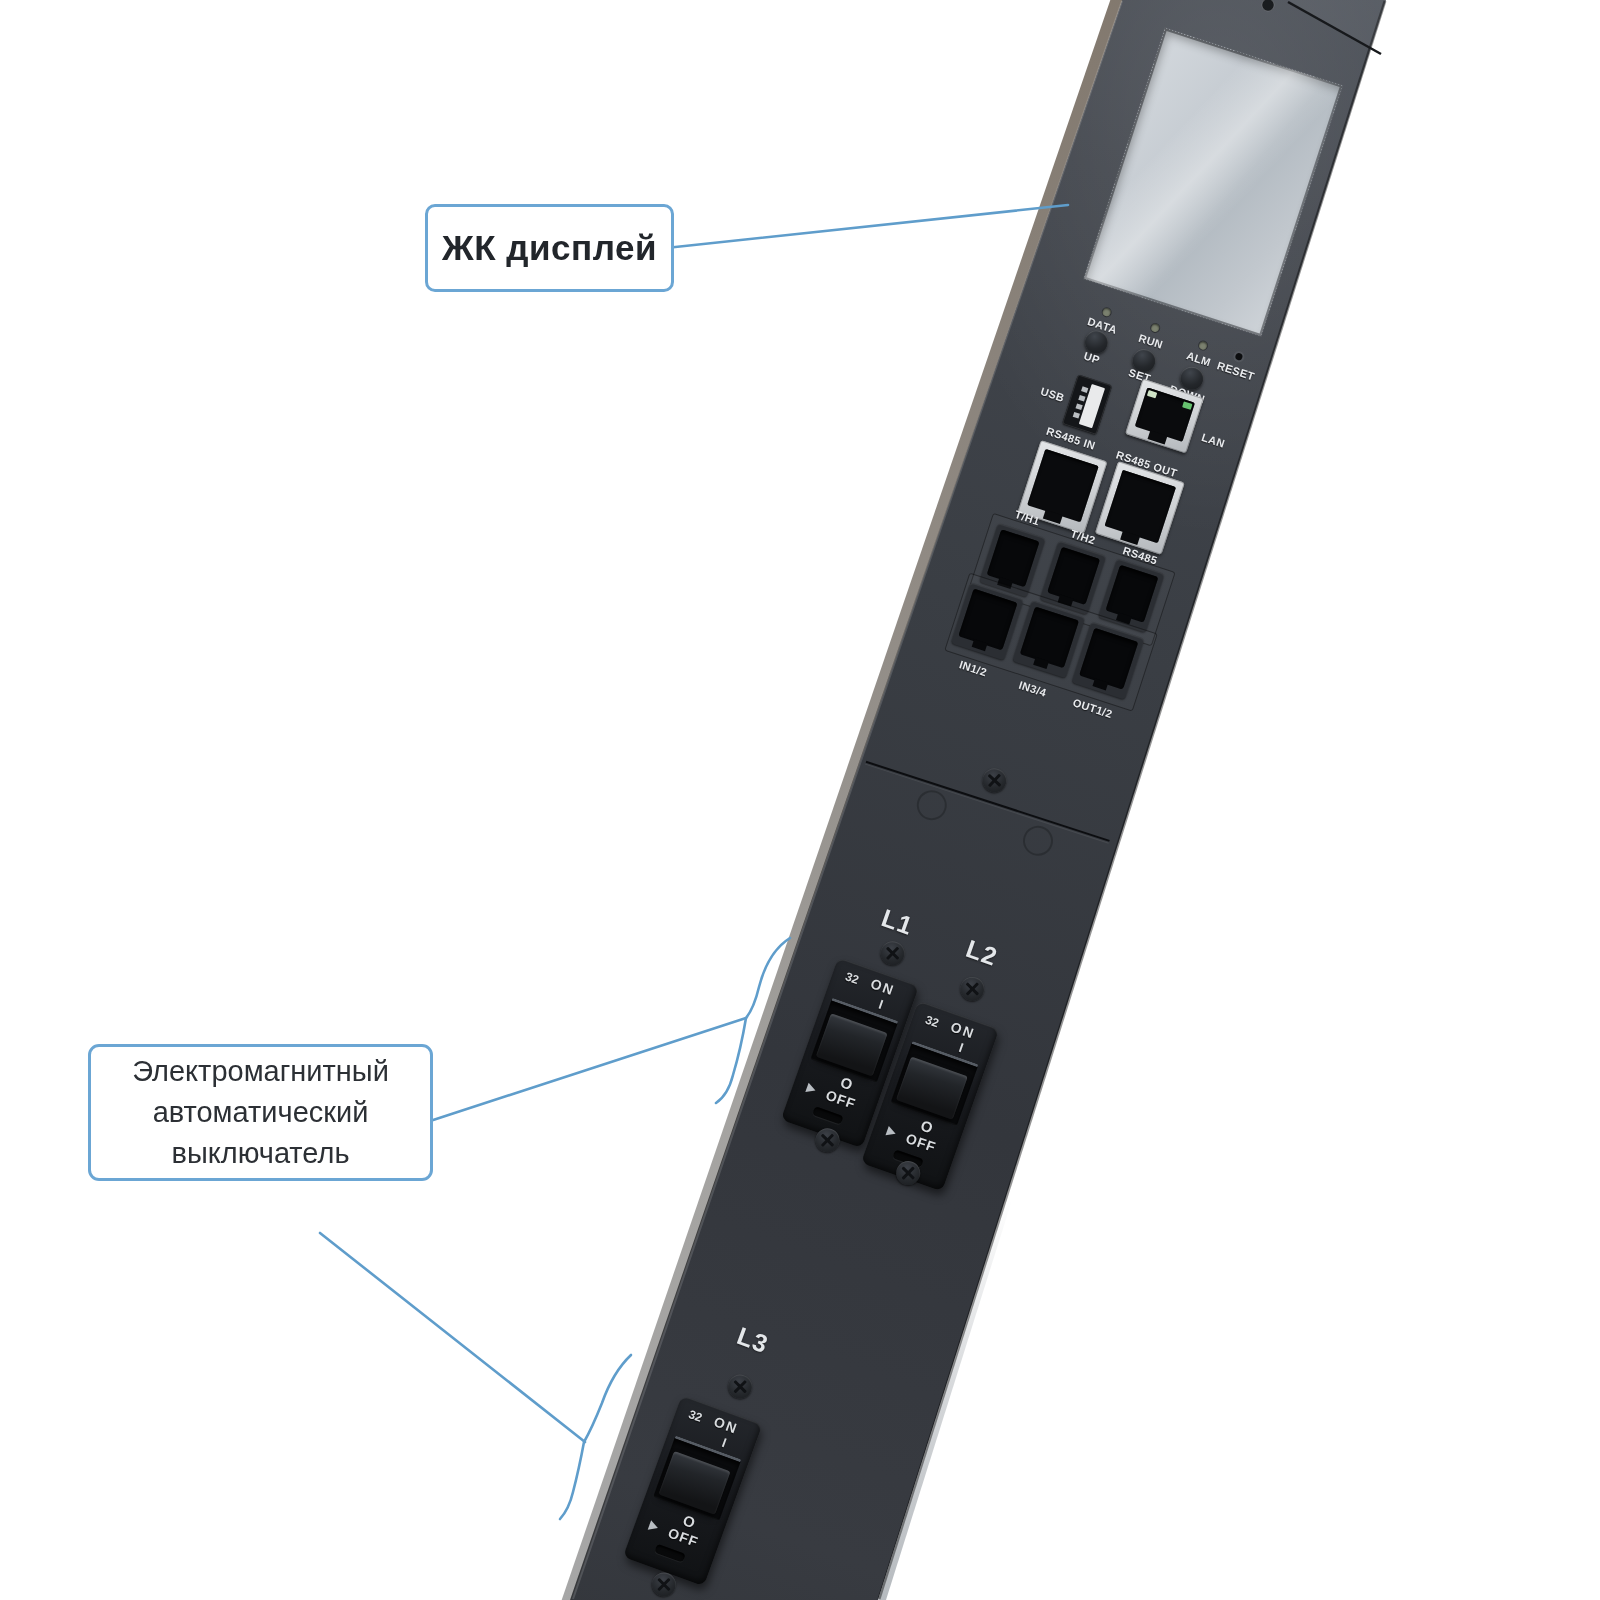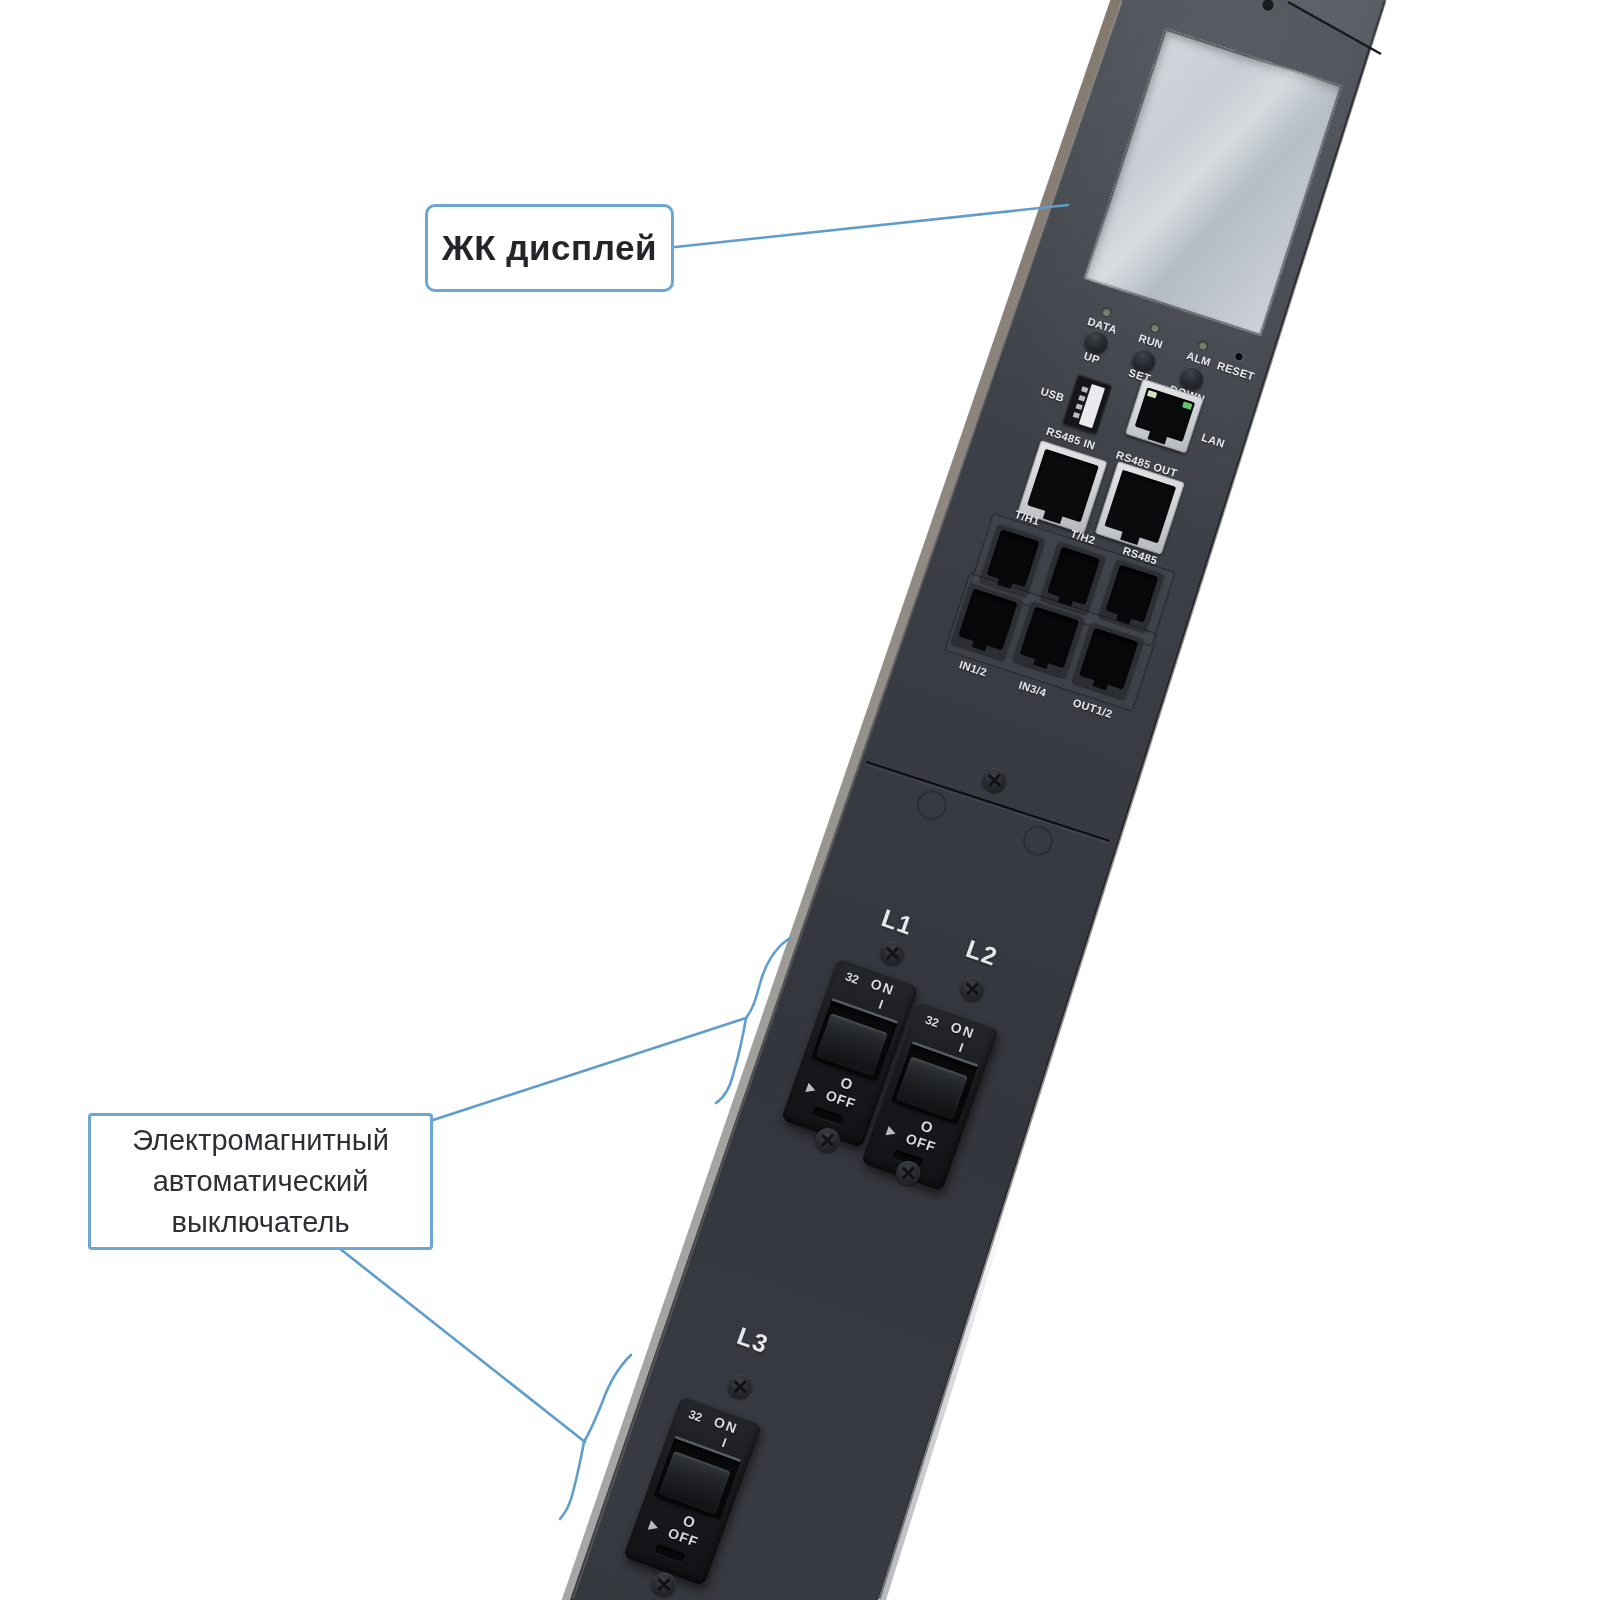--- a/index.html
+++ b/index.html
@@ -98,21 +98,21 @@
   .bk-tri{position:absolute;width:0;height:0;border-top:5px solid transparent;border-bottom:5px solid transparent;
      border-left:9px solid #b9bec3;}
   .bk-slot2{position:absolute;left:28px;top:148px;width:30px;height:9px;border-radius:4px;background:#08090a;
      box-shadow:inset 0 2px 2px rgba(0,0,0,0.9), 0 1px 1px rgba(255,255,255,0.07);}
 
   
   .callout{position:absolute;background:#ffffff;border:3px solid #6ba6d4;z-index:4;
      display:flex;flex-direction:column;align-items:center;justify-content:center;}
   .callout-lcd{left:425px;top:204px;width:243px;height:82px;border-radius:10px;}
   .callout-lcd .t{font-size:35px;font-weight:bold;color:#22262b;letter-spacing:0.5px;}
-  .callout-brk{left:88px;top:1113px;width:339px;height:131px;border-radius:4px;}
+  .callout-brk{left:88px;top:1044px;width:339px;height:131px;border-radius:11px;}
   .callout-brk .t{font-size:29px;font-weight:normal;color:#2c3035;line-height:41px;white-space:nowrap;}
 </style>
 </head>
 <body>
 
 <div class="scene">
 
   <div class="pdu-body"></div>
 
   <svg class="scene-svg" width="1600" height="1600">

